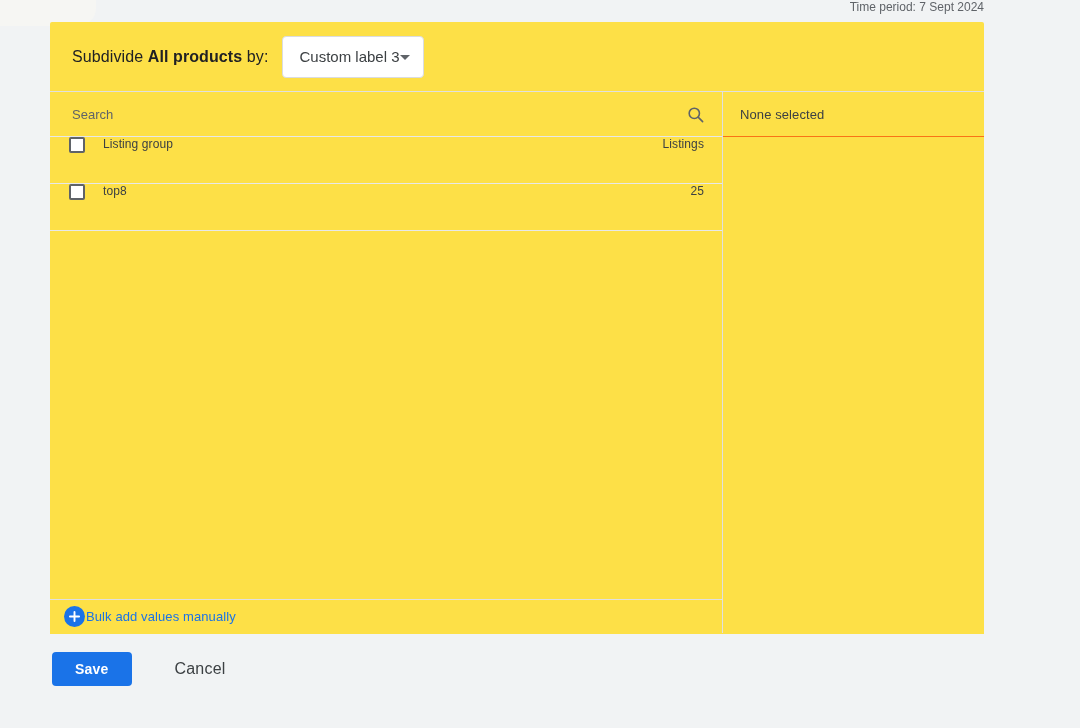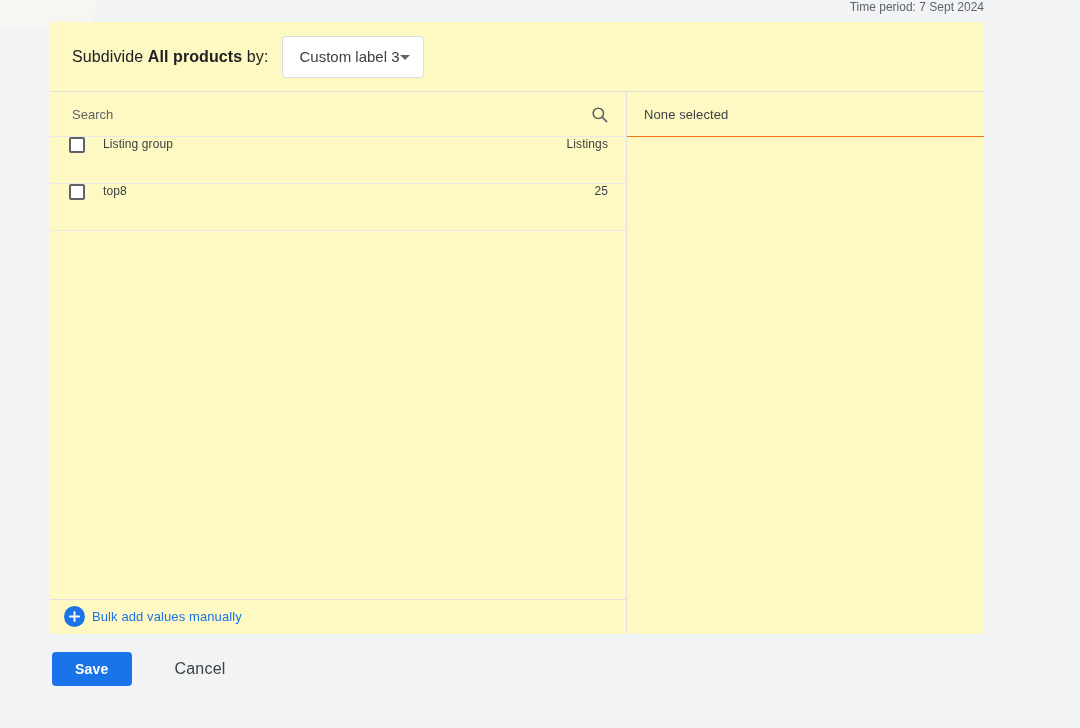--- a/index.html
+++ b/index.html
@@ -24,21 +24,21 @@
     position: absolute;
     top: 0; right: 96px;
     font-size: 12px;
     line-height: 14px;
     color: var(--text-secondary, #5f6368);
   }
   .card {
     position: absolute;
     left: 50px; top: 22px;
     width: 934px; height: 612px;
-    background: #fef9c3;
+    background: #fde047;
     border-radius: 2px 2px 0 0;
   }
   .card-header {
     height: 70px;
     display: flex;
     align-items: center;
     padding-left: 22px;
     border-bottom: 1px solid var(--border, #e0e0e0);
   }
   .header-text { font-size: 16px; color: var(--text-primary, #202124); letter-spacing: 0.1px; }
@@ -59,21 +59,21 @@
   }
   .caret {
     width: 0; height: 0;
     border-left: 5px solid transparent;
     border-right: 5px solid transparent;
     border-top: 5px solid #5f6368;
     margin-top: 2px;
   }
   .card-body { display: flex; height: 541px; }
   .left-pane {
-    width: 577px;
+    width: 673px;
     border-right: 1px solid var(--border, #e0e0e0);
     display: flex;
     flex-direction: column;
   }
   .search-row {
     height: 45px; min-height: 45px;
     border-bottom: 1px solid #e7e8ea;
     display: flex;
     align-items: center;
     padding: 0 17px 0 22px;
@@ -113,21 +113,21 @@
   .bulk-row {
     height: 34px; min-height: 34px;
     border-top: 1px solid var(--border, #e0e0e0);
     display: flex;
     align-items: center;
     padding-left: 14px;
   }
   .bulk-link {
     display: flex;
     align-items: center;
-    gap: 7px;
+    gap: 1px;
     color: var(--accent, #1a73e8);
     font-size: 13px;
     text-decoration: none;
     cursor: pointer;
     letter-spacing: 0.1px;
   }
   .plus-icon { display: flex; }
   .right-pane { flex: 1; }
   .selected-header {
     height: 45px;

